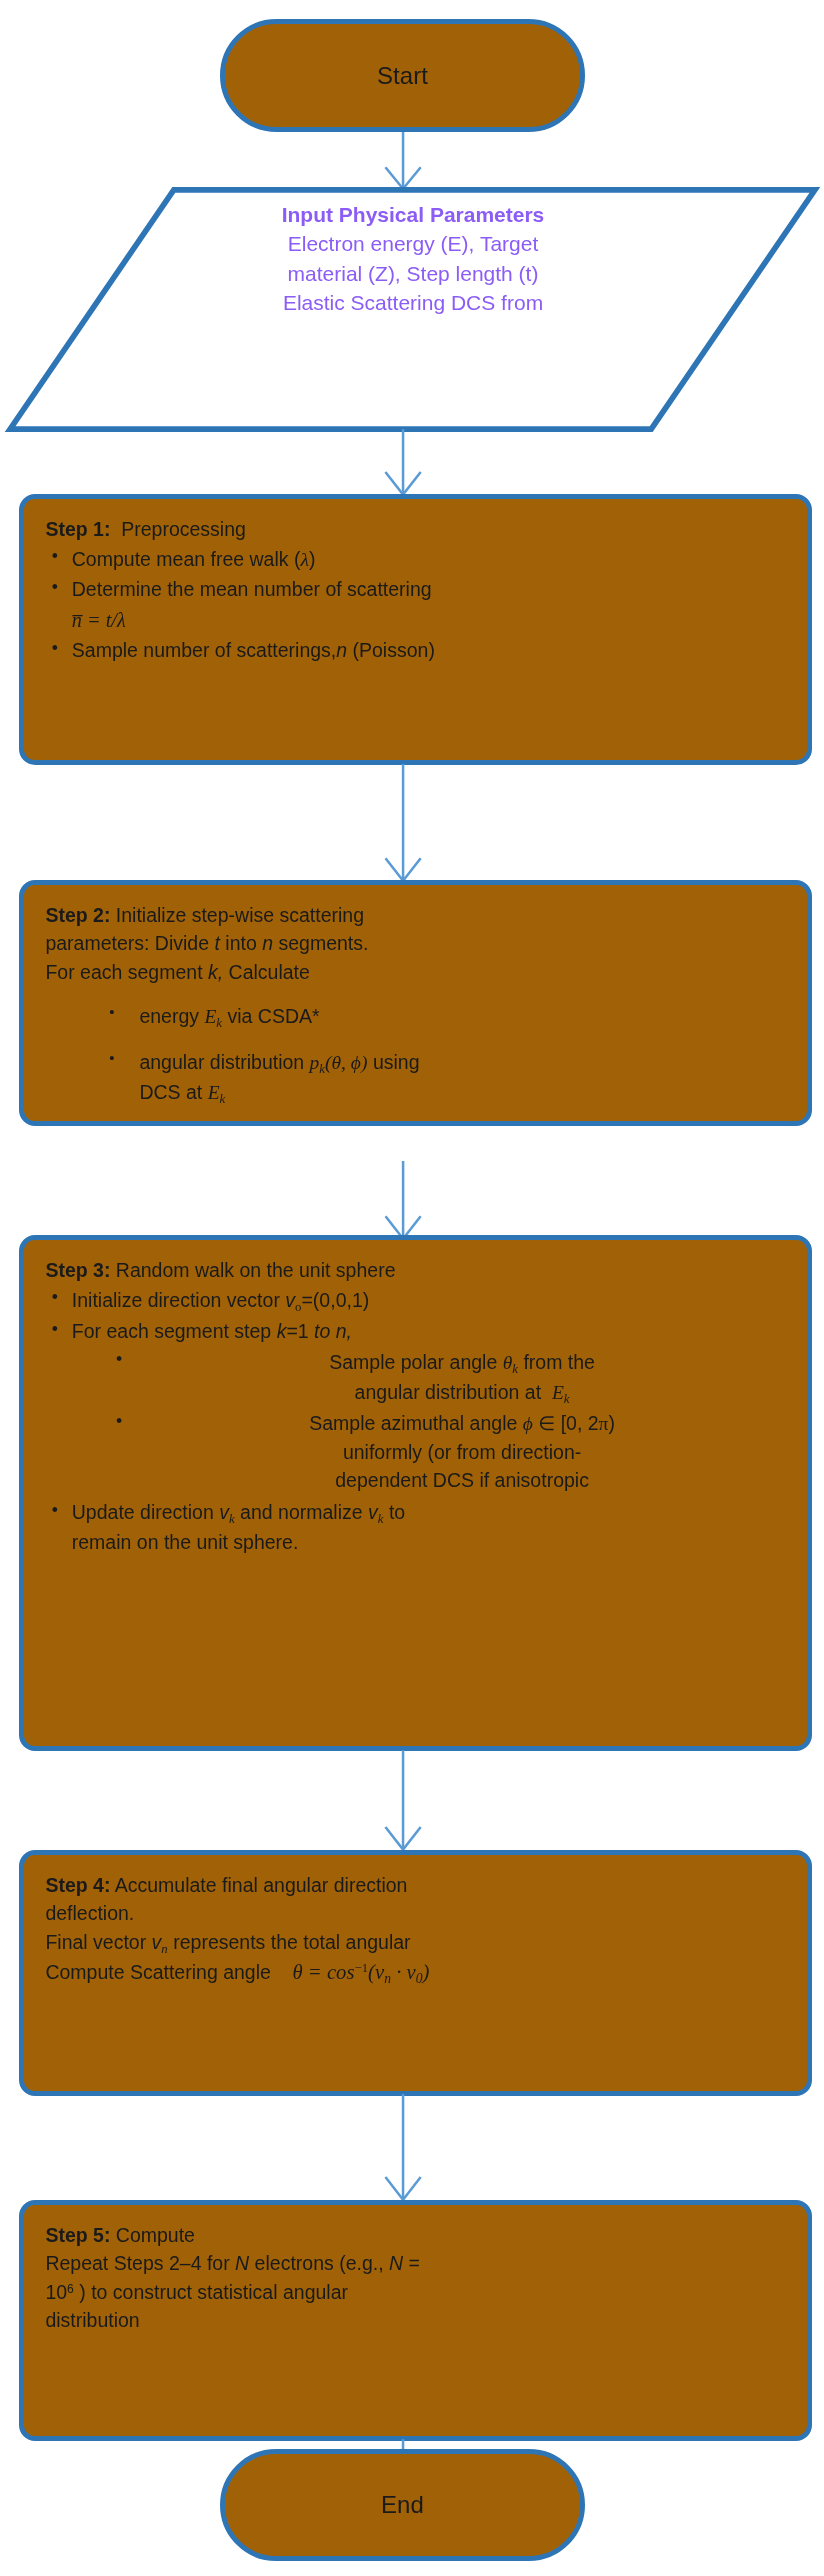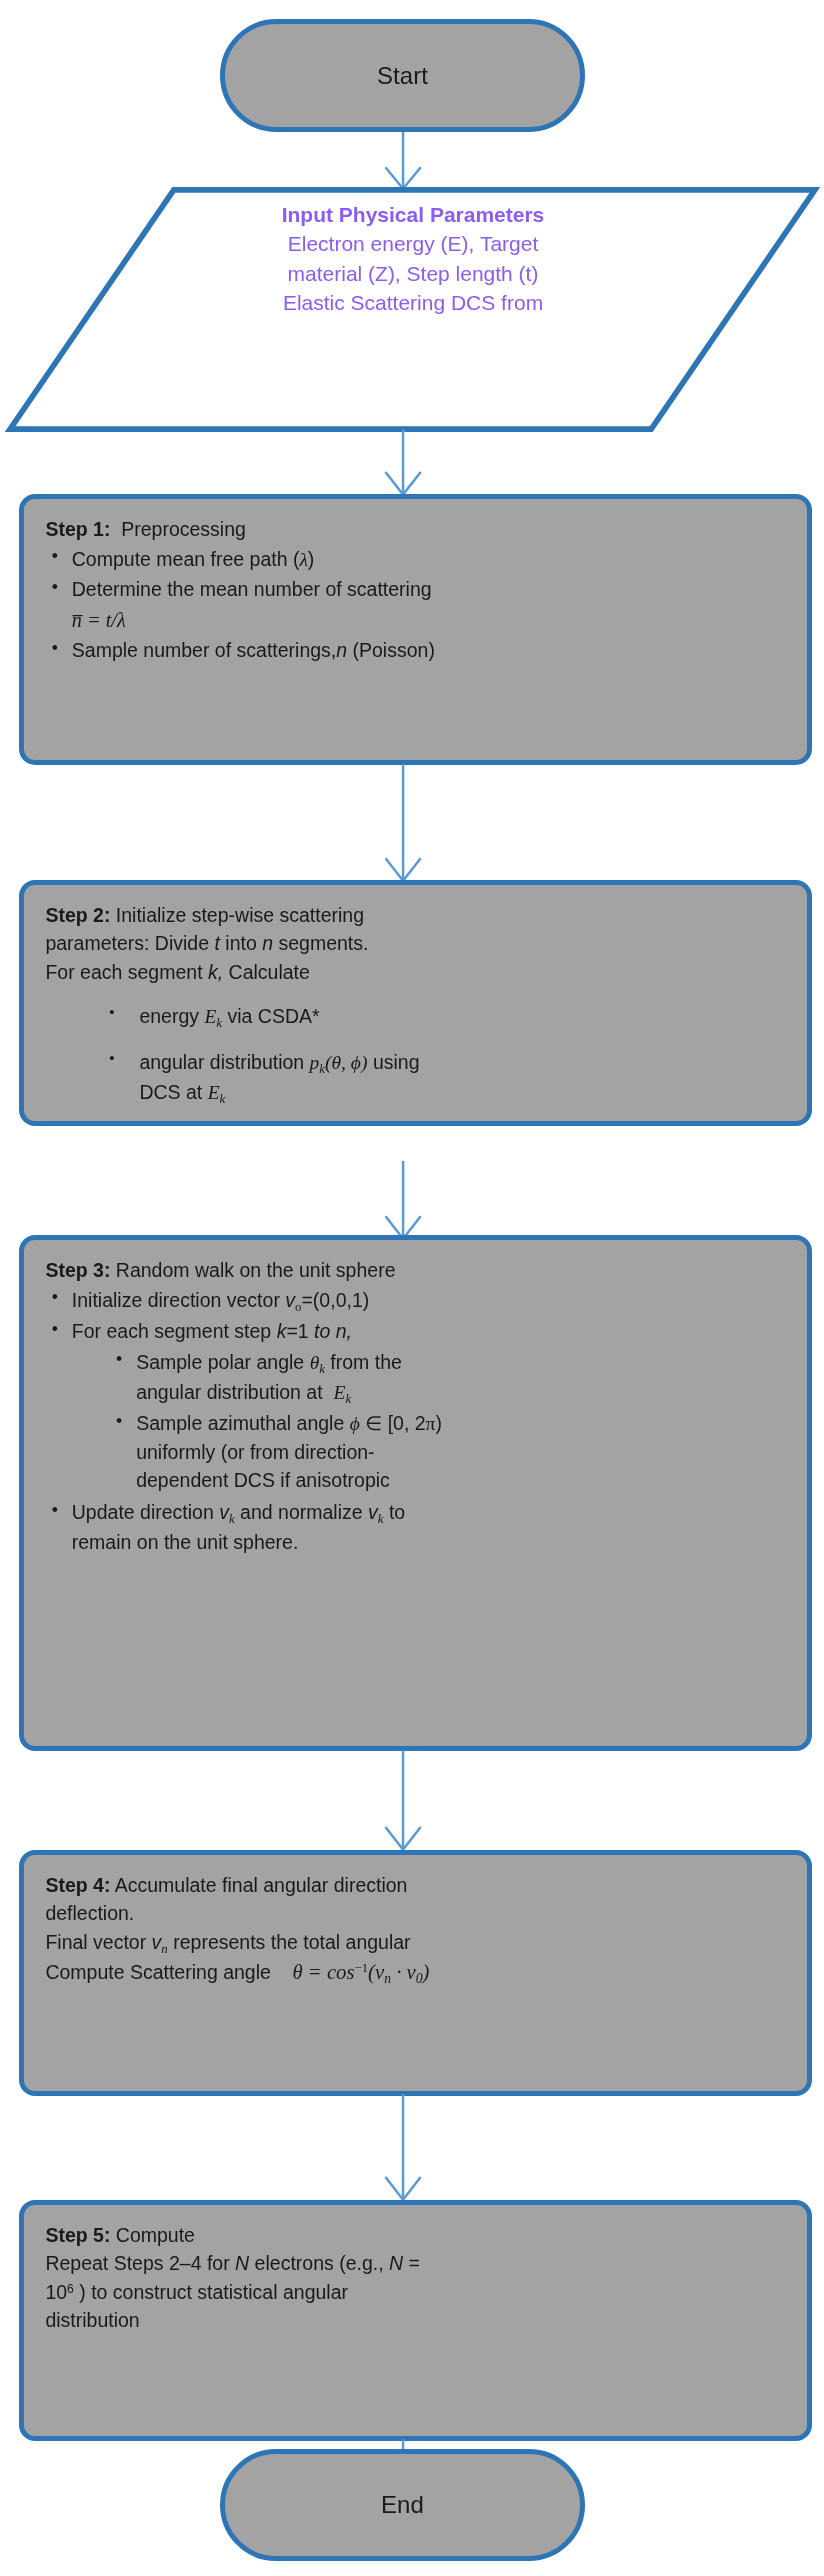--- a/index.html
+++ b/index.html
@@ -16,21 +16,21 @@
     width: 825px;
     height: 2576px;
     background: #ffffff;
     overflow: hidden;
   }
 
   
   .node {
     position: absolute;
     box-sizing: border-box;
-    background: #a3a3a3;
+    background: #a16207;
   }
   .pill {
     border: 5px solid #2E75B6;
     border-radius: 629px;
     display: flex;
     align-items: center;
     justify-content: center;
   }
   .pill .pill-label {
     font-size: 24px;
@@ -164,21 +164,21 @@
   </div>
 
   <div class="node rbox" style="left:19px; top:494px; width:793px; height:271px;">
     <div class="body-text">
       <span class="ln">
         <b>Step 1:</b>
         &nbsp;<span>Preprocessing</span>
       </span>
       <ul class="bullets">
         <li>
-          <span>Compute mean free path (</span><span class="mi">λ</span><span>)</span>
+          <span>Compute mean free walk (</span><span class="mi">λ</span><span>)</span>
         </li>
         <li>
           <span>Determine the mean number of scattering</span>
           <span class="eqline mi" style="font-size:1.04em">n̅ = t/λ</span>
         </li>
         <li>
           <span>Sample number of scatterings,</span><span class="it">n</span><span> (Poisson)</span>
         </li>
       </ul>
     </div>
@@ -227,21 +227,21 @@
       <span class="ln">
         <b>Step 3:</b>
         <span>Random walk on the unit sphere</span>
       </span>
       <ul class="bullets">
         <li>
           Initialize direction vector <span class="it">v</span><sub style="font-style:normal">o</sub>=(0,0,1)
         </li>
         <li>
           For each segment step <span class="it">k</span>=1 <span class="it">to n,</span>
-          <ul class="bullets" style="margin-left:38px; margin-top:2.5px;">
+          <ul class="bullets" style="margin-left:38px; margin-top:2.5px;text-align:center;">
             <li>
               Sample polar angle <span class="mi">θ<sub>k</sub></span> from the<br>
               angular distribution at&nbsp; <span class="mi">E<sub>k</sub></span>
             </li>
             <li>
               Sample azimuthal angle <span class="mi">ϕ</span> ∈ [0, 2<span class="mr">π</span>)<br>
               uniformly (or from direction-<br>
               dependent DCS if anisotropic
             </li>
           </ul>

